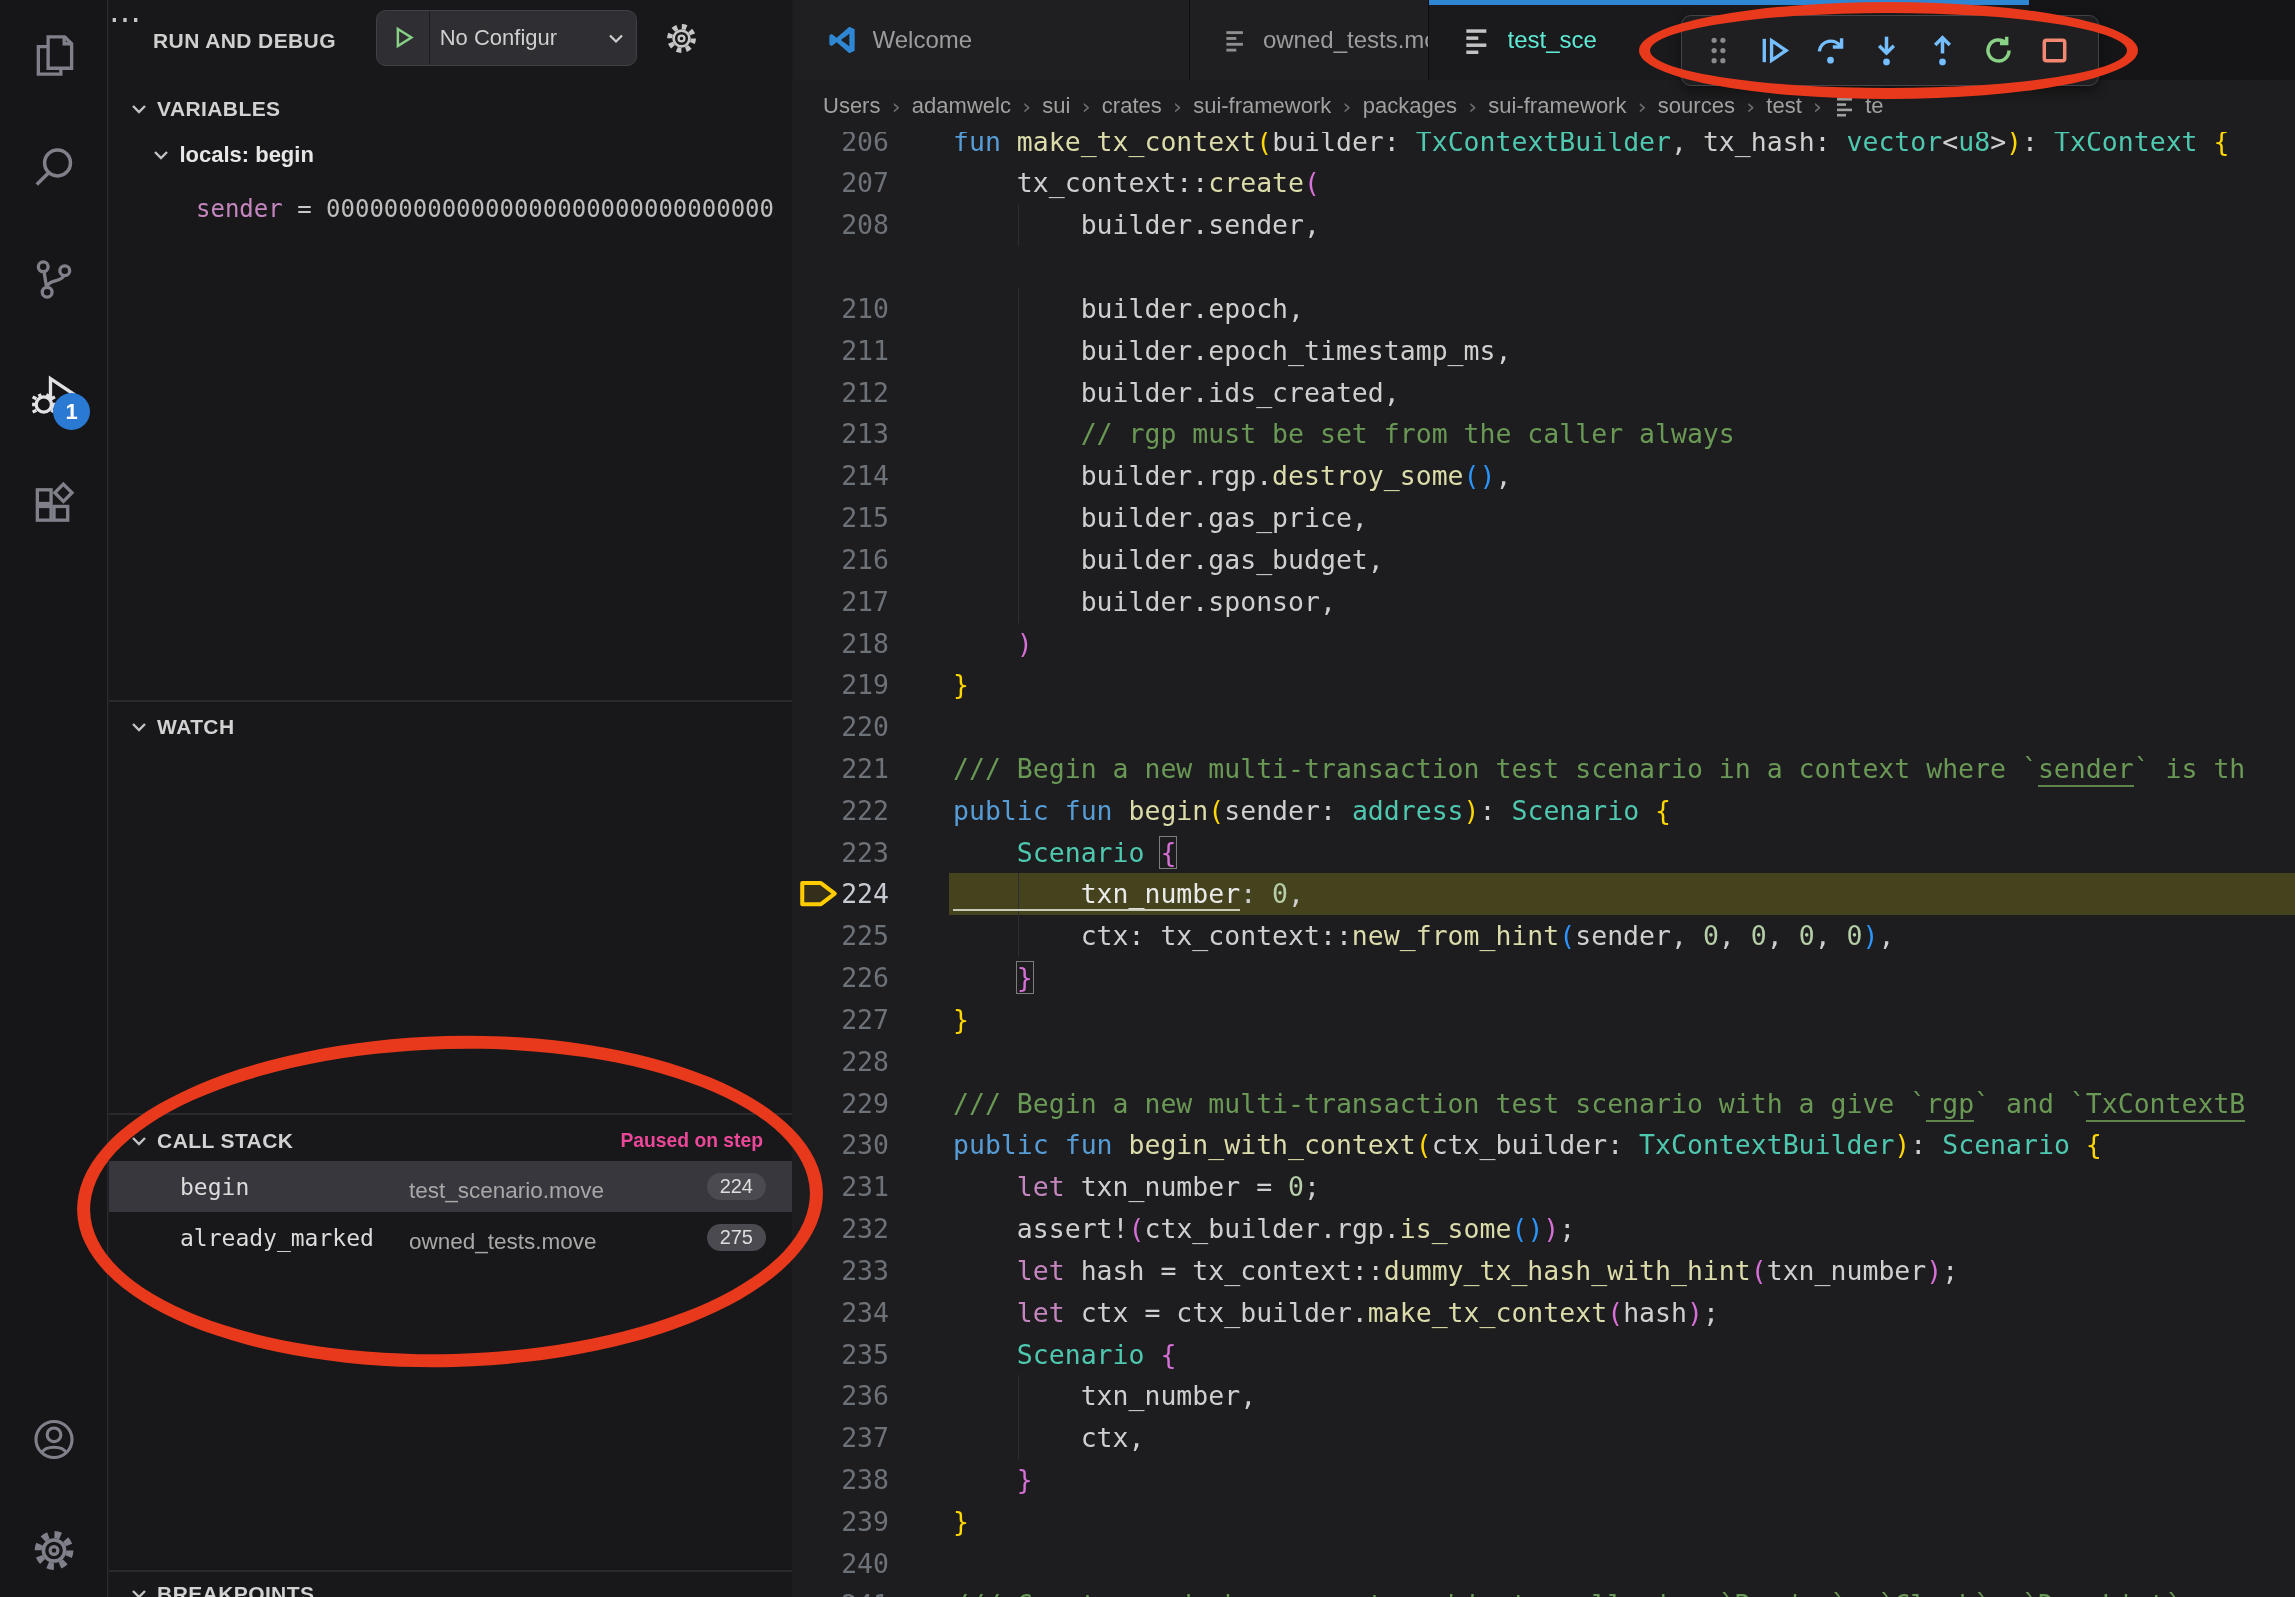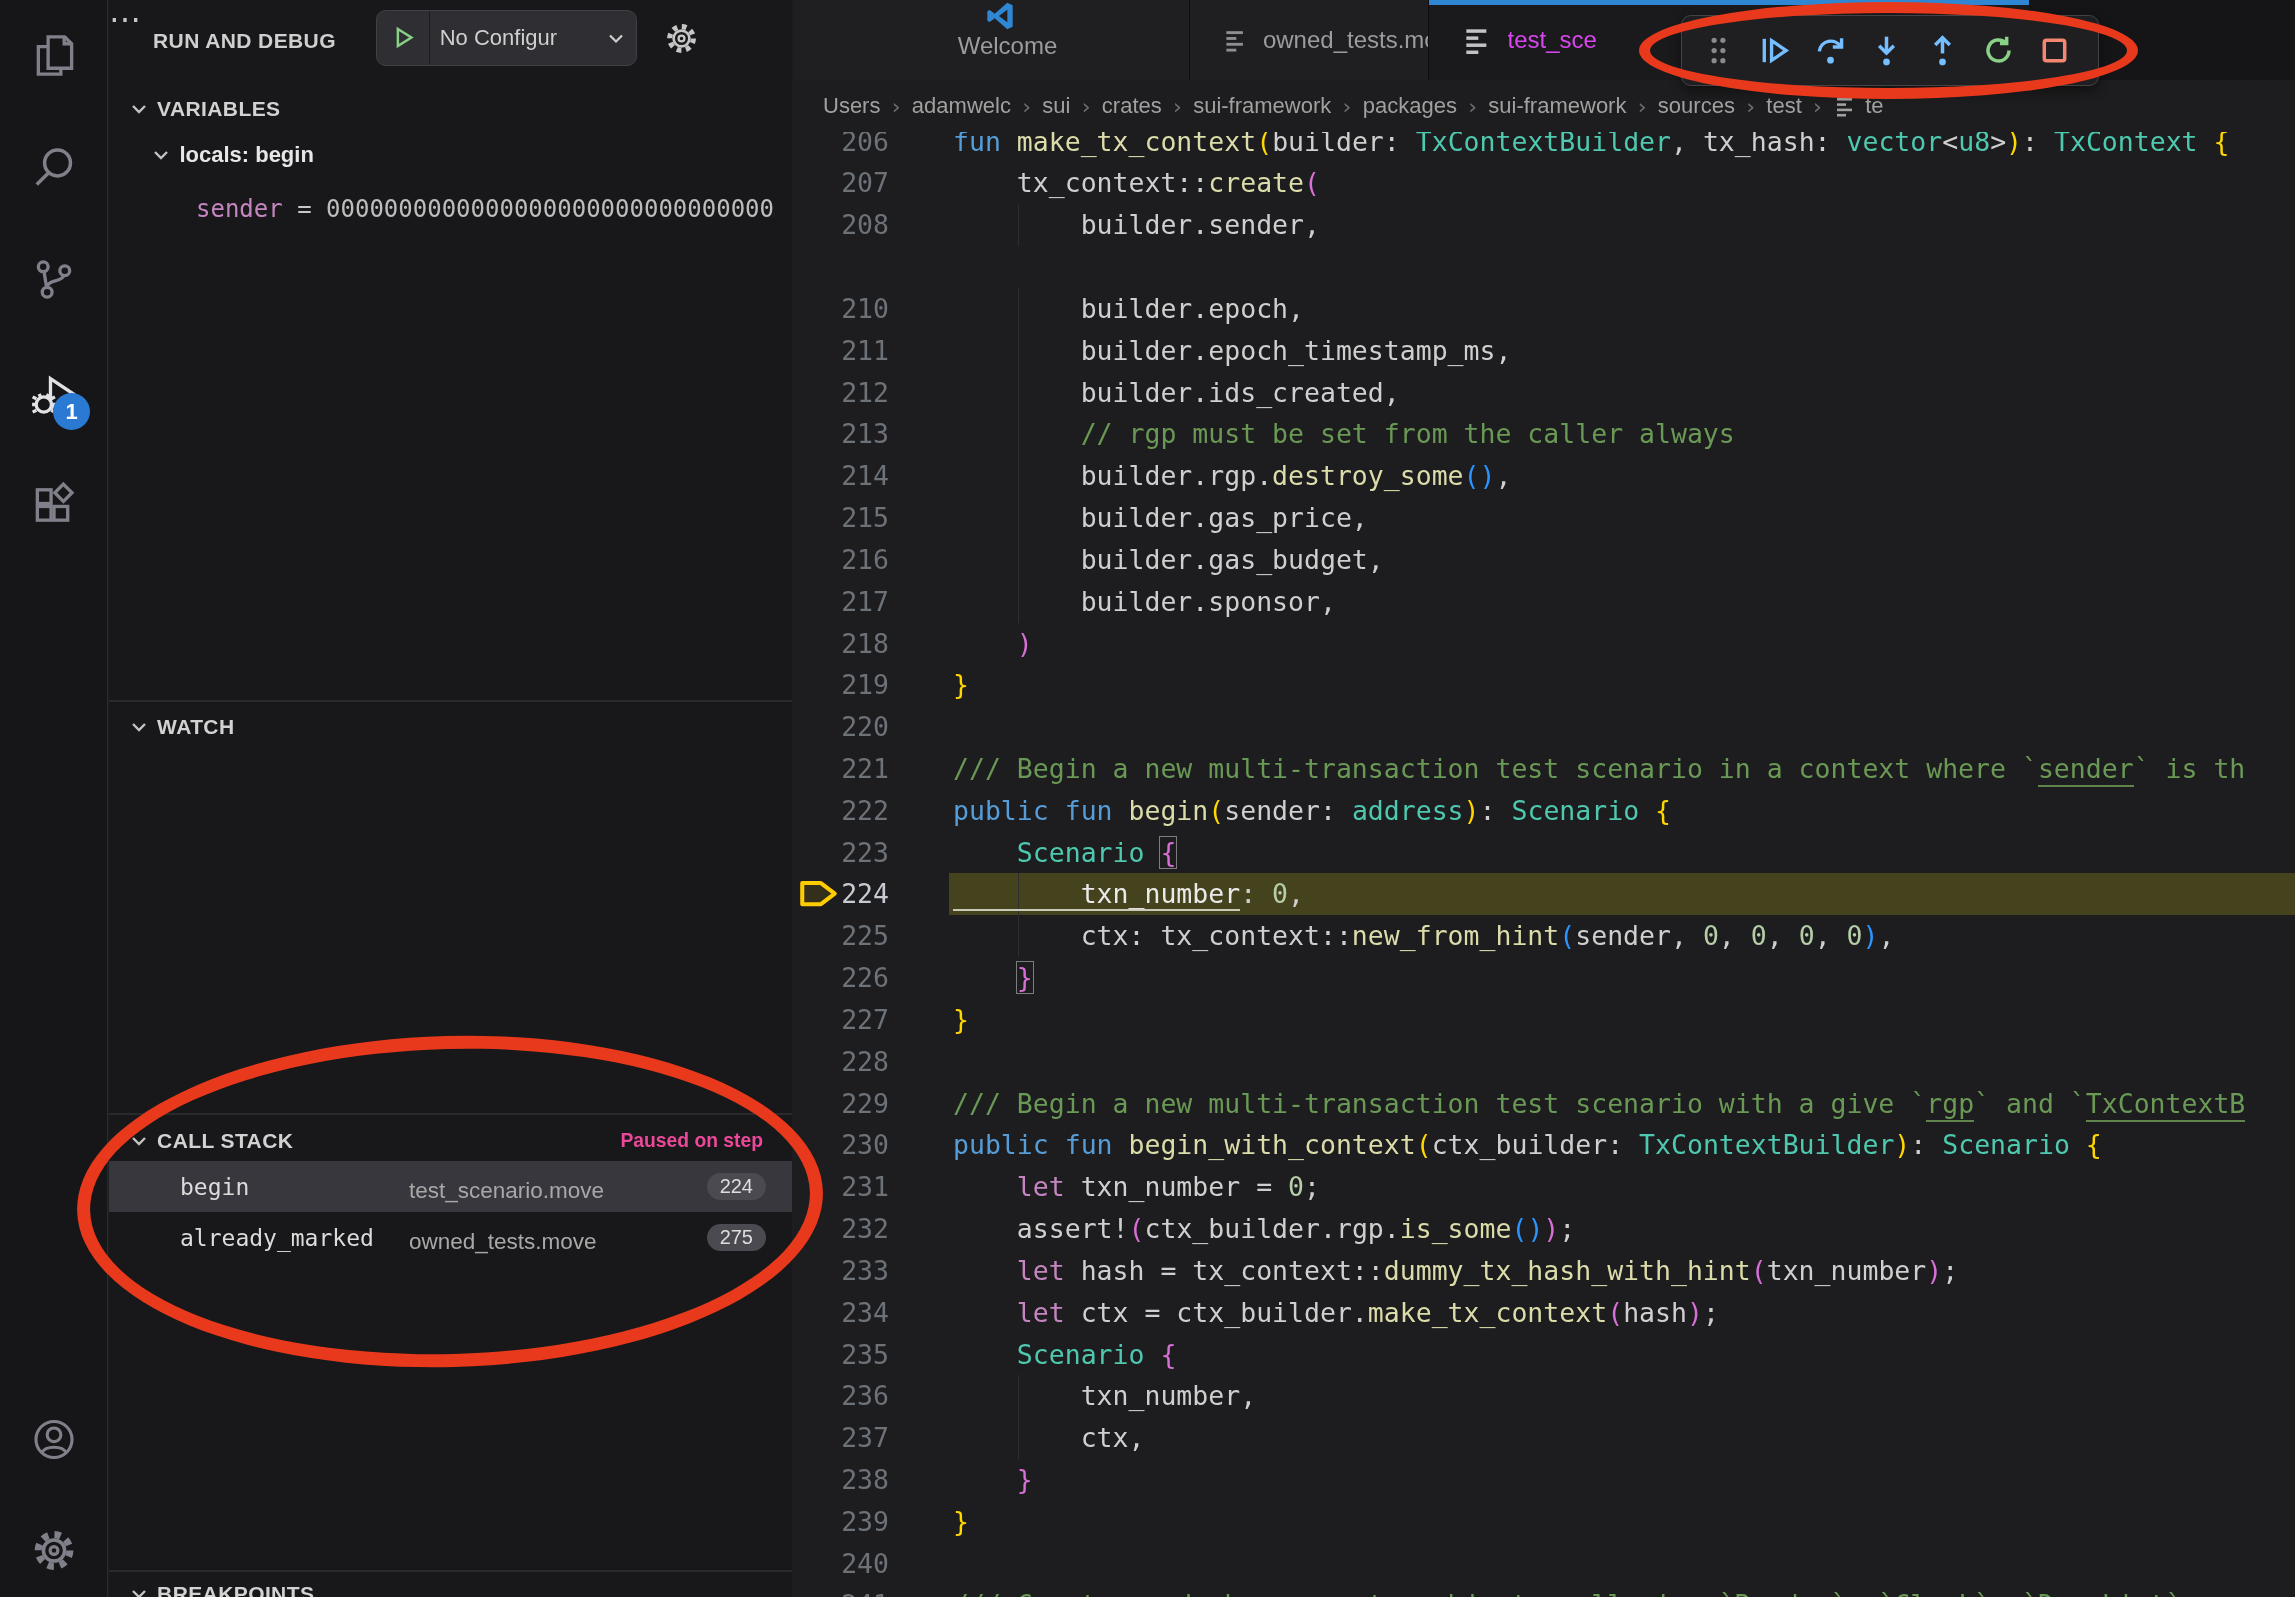--- a/index.html
+++ b/index.html
@@ -41,27 +41,27 @@
   .frame-row { height:51px; display:flex; align-items:center; padding-left:71px; }
   .frame-row.selected { background:#37373d; }
   .frame-fn { width:229px; font-family:"DejaVu Sans Mono",monospace; font-size:23px; color:#dcdcdc; }
   .frame-file { flex:1; font-size:22.5px; color:#a8a8a8;margin-top:8px; }
   .frame-badge { margin-right:26px; background:#4a4a50; border-radius:17.7px; padding:2.4px 13px; font-size:20px; color:#dedede; }
 
   
   .editor { position:absolute; left:794px; top:0; width:1502px; height:100%; background:#1d1d1f; }
   .tabbar { position:absolute; left:0; top:0; width:100%; height:80px; background:#151517; display:flex; z-index:20; }
   .tab { height:100%; display:flex; align-items:center; background:#1f1f22; border-right:1.6px solid #0d0d0e; position:relative; padding-left:32px; }
-  .tab-w1 { width:396px;flex-direction:column; } .tab-w2 { width:239px; }
+  .tab-w1 { width:396px; } .tab-w2 { width:239px; }
   .tab.active { width:600px; background:#1a1a1d; border-right:none; }
   .tab.active::before { content:""; position:absolute; left:0; top:0; width:100%; height:4.8px; background:#2f86d2; }
   .tab-icon { width:32px; height:32px; margin-right:14.5px; }
   .tab-icon svg { width:100%; height:100%; }
   .tab-label { font-size:24px; color:#9c9c9c; white-space:nowrap; overflow:hidden; }
-  .tab.active .tab-label { color:#d946ef; }
+  .tab.active .tab-label { color:#5eead4; }
 
   .breadcrumbs { position:absolute; left:0; top:80px; width:100%; height:52px; background:#1d1d1f; display:flex; align-items:center; padding-left:29px; z-index:12; white-space:nowrap; overflow:hidden; }
   .crumb { font-size:22px; color:#a0a0a0; }
   .crumb-sep { font-size:22px; color:#6e6e6e; margin:0 11.3px; font-family:"DejaVu Sans",sans-serif; }
   .crumb-fileicon { width:24px; height:24px; margin-right:8px; color:#a0a0a0; }
   .crumb-fileicon svg { width:100%; height:100%; }
 
   .code { position:absolute; left:0; top:0; width:100%; height:100%; z-index:1; }
   .crow { position:absolute; left:0; width:100%; height:42px; }
   .crow .hl { position:absolute; left:155px; right:0; top:0; height:42px; background:#45431d; }

